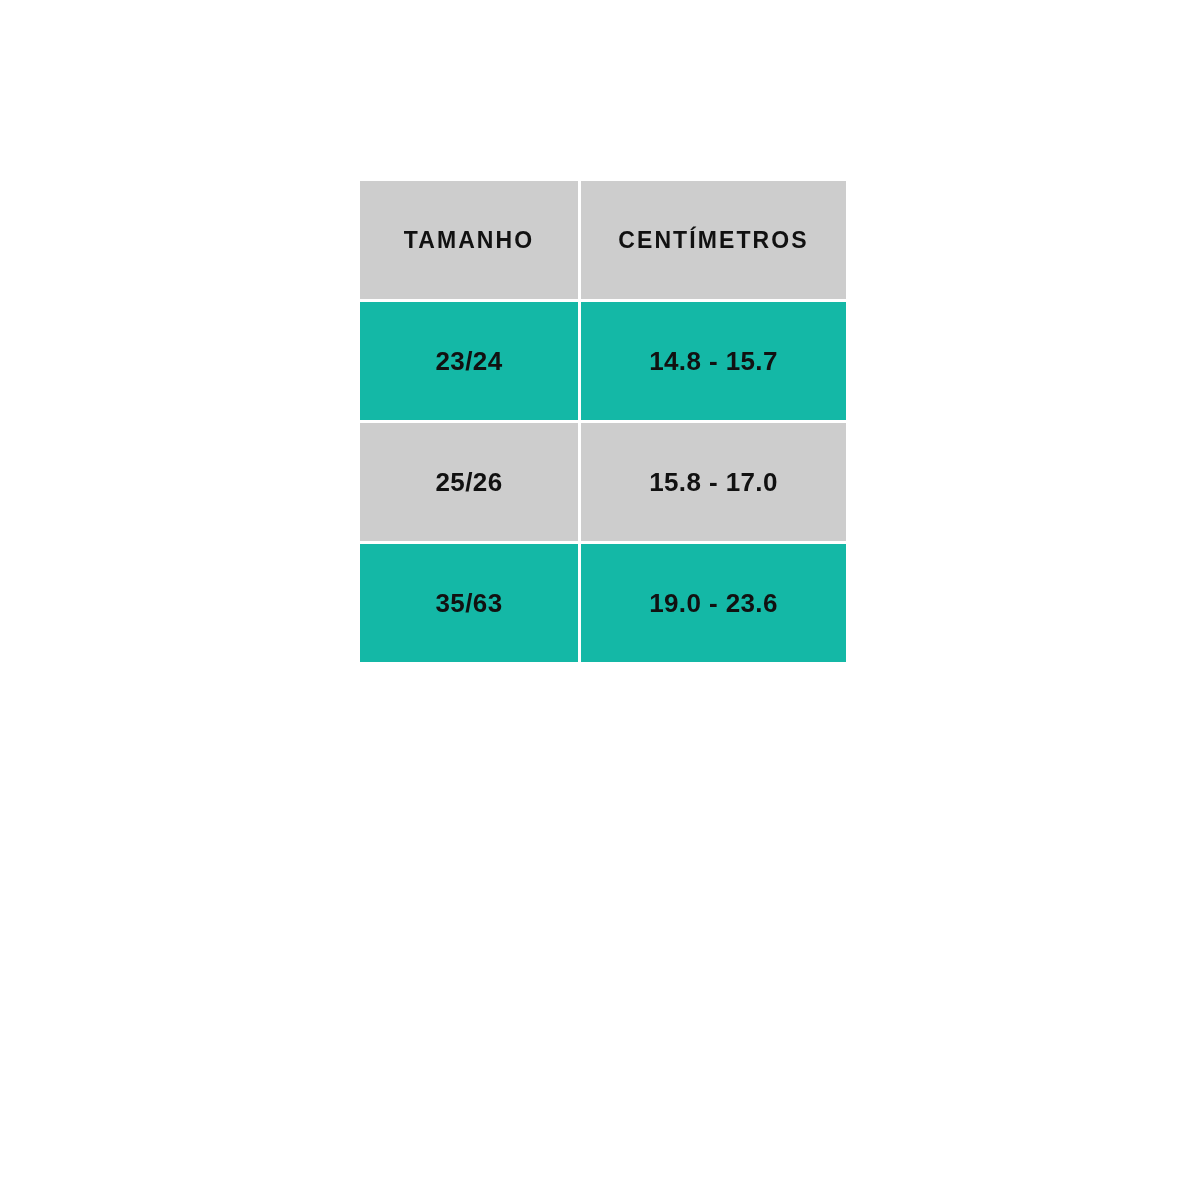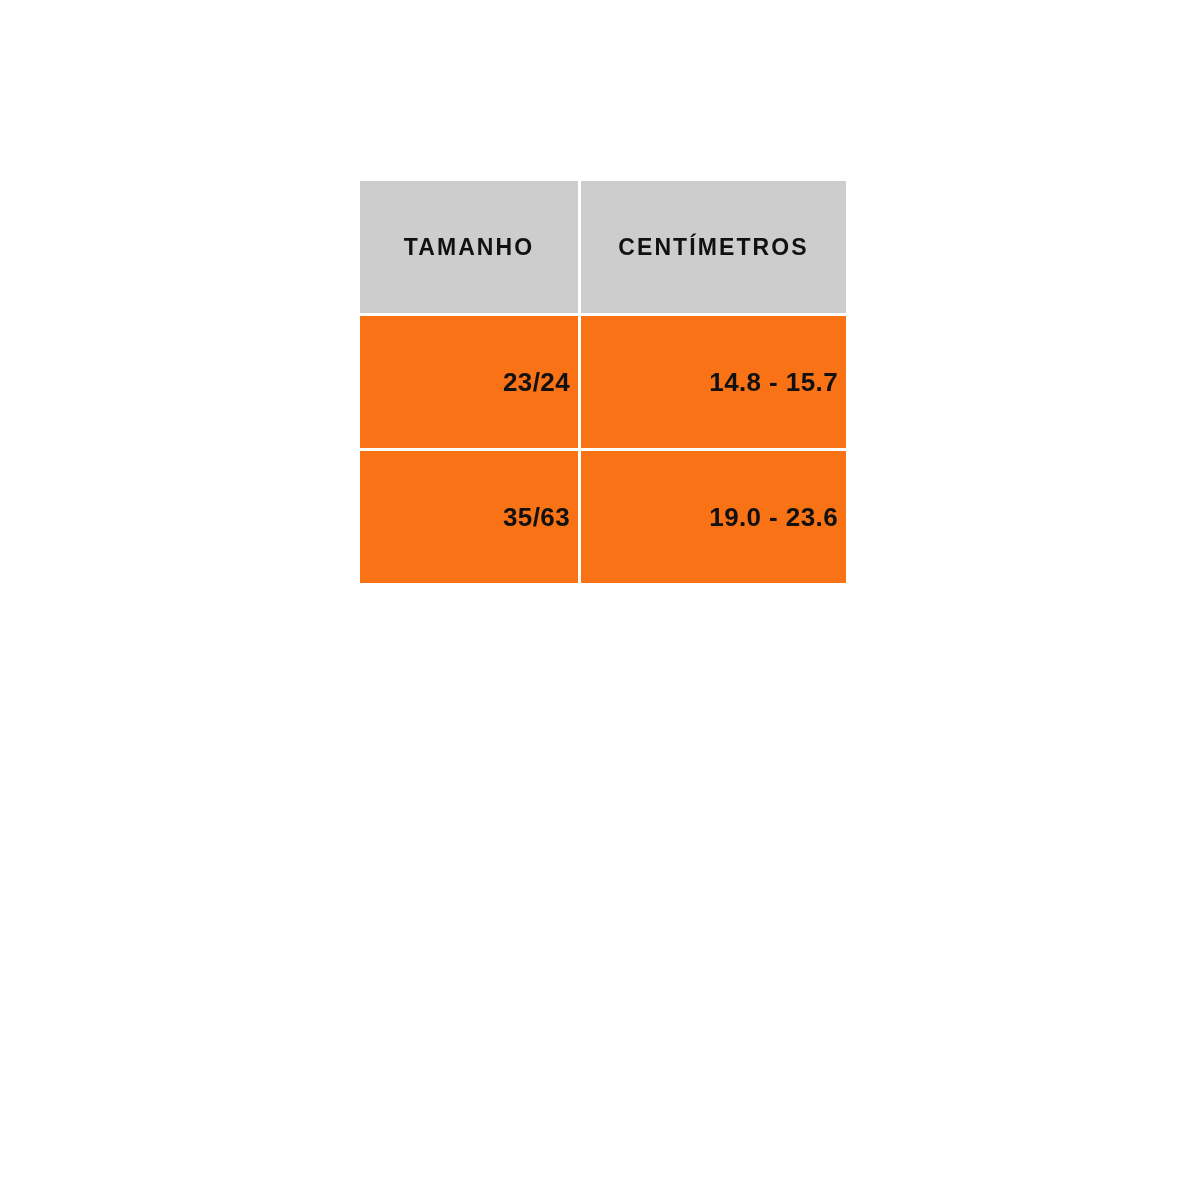--- a/index.html
+++ b/index.html
@@ -28,23 +28,23 @@
     border-collapse: separate;
     border-spacing: 3px 3px;
     table-layout: fixed;
   }
 
   .size-table col.col-size { width: 218px; }
   .size-table col.col-cm   { width: 265px; }
 
   .size-table th,
   .size-table td {
-    padding: 8px;
+    padding: 0;
     margin: 0;
-    height: 132px;
+    height: 118px;
     text-align: center;
     vertical-align: middle;
     color: #111111;
     box-sizing: border-box;
   }
 
   .size-table thead th {
     background: #cdcdcd;
     font-size: 23px;
     font-weight: bold;
@@ -52,22 +52,21 @@
     text-transform: uppercase;
   }
 
   .size-table tbody td {
     font-size: 26px;
     font-weight: bold;
     letter-spacing: 0.4px;
   }
 
   .size-table tbody tr.row-light td {
-    background: #f97316;
-    text-align: right;
+    background: #14b8a6;
   }
 
   .size-table tbody tr.row-dark td {
     background: #cdcdcd;
   }
 </style>
 </head>
 <body>
 
 <div class="page">
@@ -83,20 +82,24 @@
         <th>TAMANHO</th>
         <th>CENTÍMETROS</th>
       </tr>
     </thead>
 
     <tbody>
       <tr class="row-light">
         <td>23/24</td>
         <td>14.8 - 15.7</td>
       </tr>
+      <tr class="row-dark">
+        <td>25/26</td>
+        <td>15.8 - 17.0</td>
+      </tr>
       <tr class="row-light">
         <td>35/63</td>
         <td>19.0 - 23.6</td>
       </tr>
     </tbody>
   </table>
 
 </div>
 
 </body></html>

